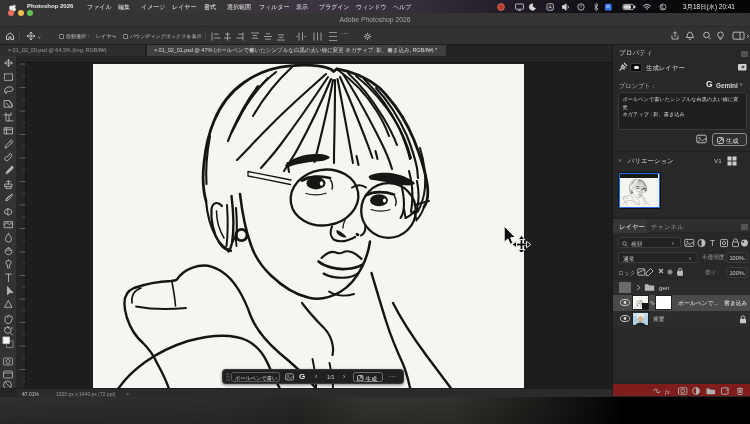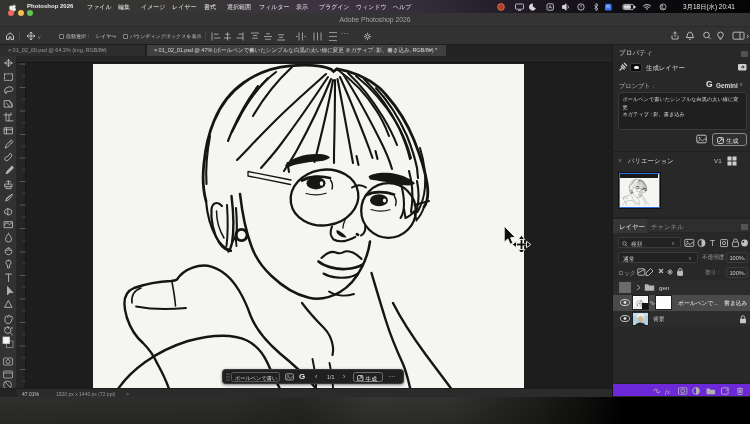--- a/index.html
+++ b/index.html
@@ -568,21 +568,21 @@
             <path d="M2,13 Q3,9.5 7.5,9.5 Q12,9.5 13,13 Z" fill="#23222b"></path>
           </svg>
       </div>
       <span class="abs" style="left:40px;top:4.5px;font-size:5.8px;color:#d0d0d0">背景</span>
       <svg class="abs" style="left:126px;top:4px" width="8" height="9" viewBox="0 0 8 9">
           <rect x="1" y="3.8" width="6" height="4.4" rx="0.8" fill="#c9c9c9"></rect>
           <path d="M2.2,3.8 v-1.2 a1.8,1.8 0 0 1 3.6,0 v1.2" fill="none" stroke="#c9c9c9" stroke-width="0.9"></path>
         </svg>
     </div>
     
-    <div class="abs" style="left:0px;top:338px;width:138px;height:13px;border-top:1px solid #232323;background:#6d28d9">
+    <div class="abs" style="left:0px;top:338px;width:138px;height:13px;border-top:1px solid #232323;background:#7f1d1d">
       <svg class="abs" style="left:40px;top:3px" width="92" height="8" viewBox="0 0 92 8">
         <g fill="none" stroke="#b0b0b0" stroke-width="0.9">
           <path d="M1,4 a1.8,1.8 0 0 1 3.6,0 m-1.2,0 a1.8,1.8 0 0 0 3.6,0"></path>
           <text x="12" y="6.8" font-size="7" font-style="italic" fill="#b0b0b0" stroke="none" font-family="Liberation Serif">fx</text>
           <rect x="25.5" y="0.8" width="8.4" height="6.4" rx="1"></rect>
             <circle cx="29.7" cy="4" r="1.9"></circle>
           <circle cx="43" cy="4" r="3.4"></circle>
             <path d="M43,0.6 a3.4,3.4 0 0 1 0,6.8 z" fill="#b0b0b0" stroke="none"></path>
           <path d="M53.5,1.6 h3 l1,1.2 h4.6 v4.4 h-8.6 z" fill="#b0b0b0" stroke="none"></path>
           <rect x="68.5" y="0.8" width="6.6" height="6.4" rx="0.8"></rect>

